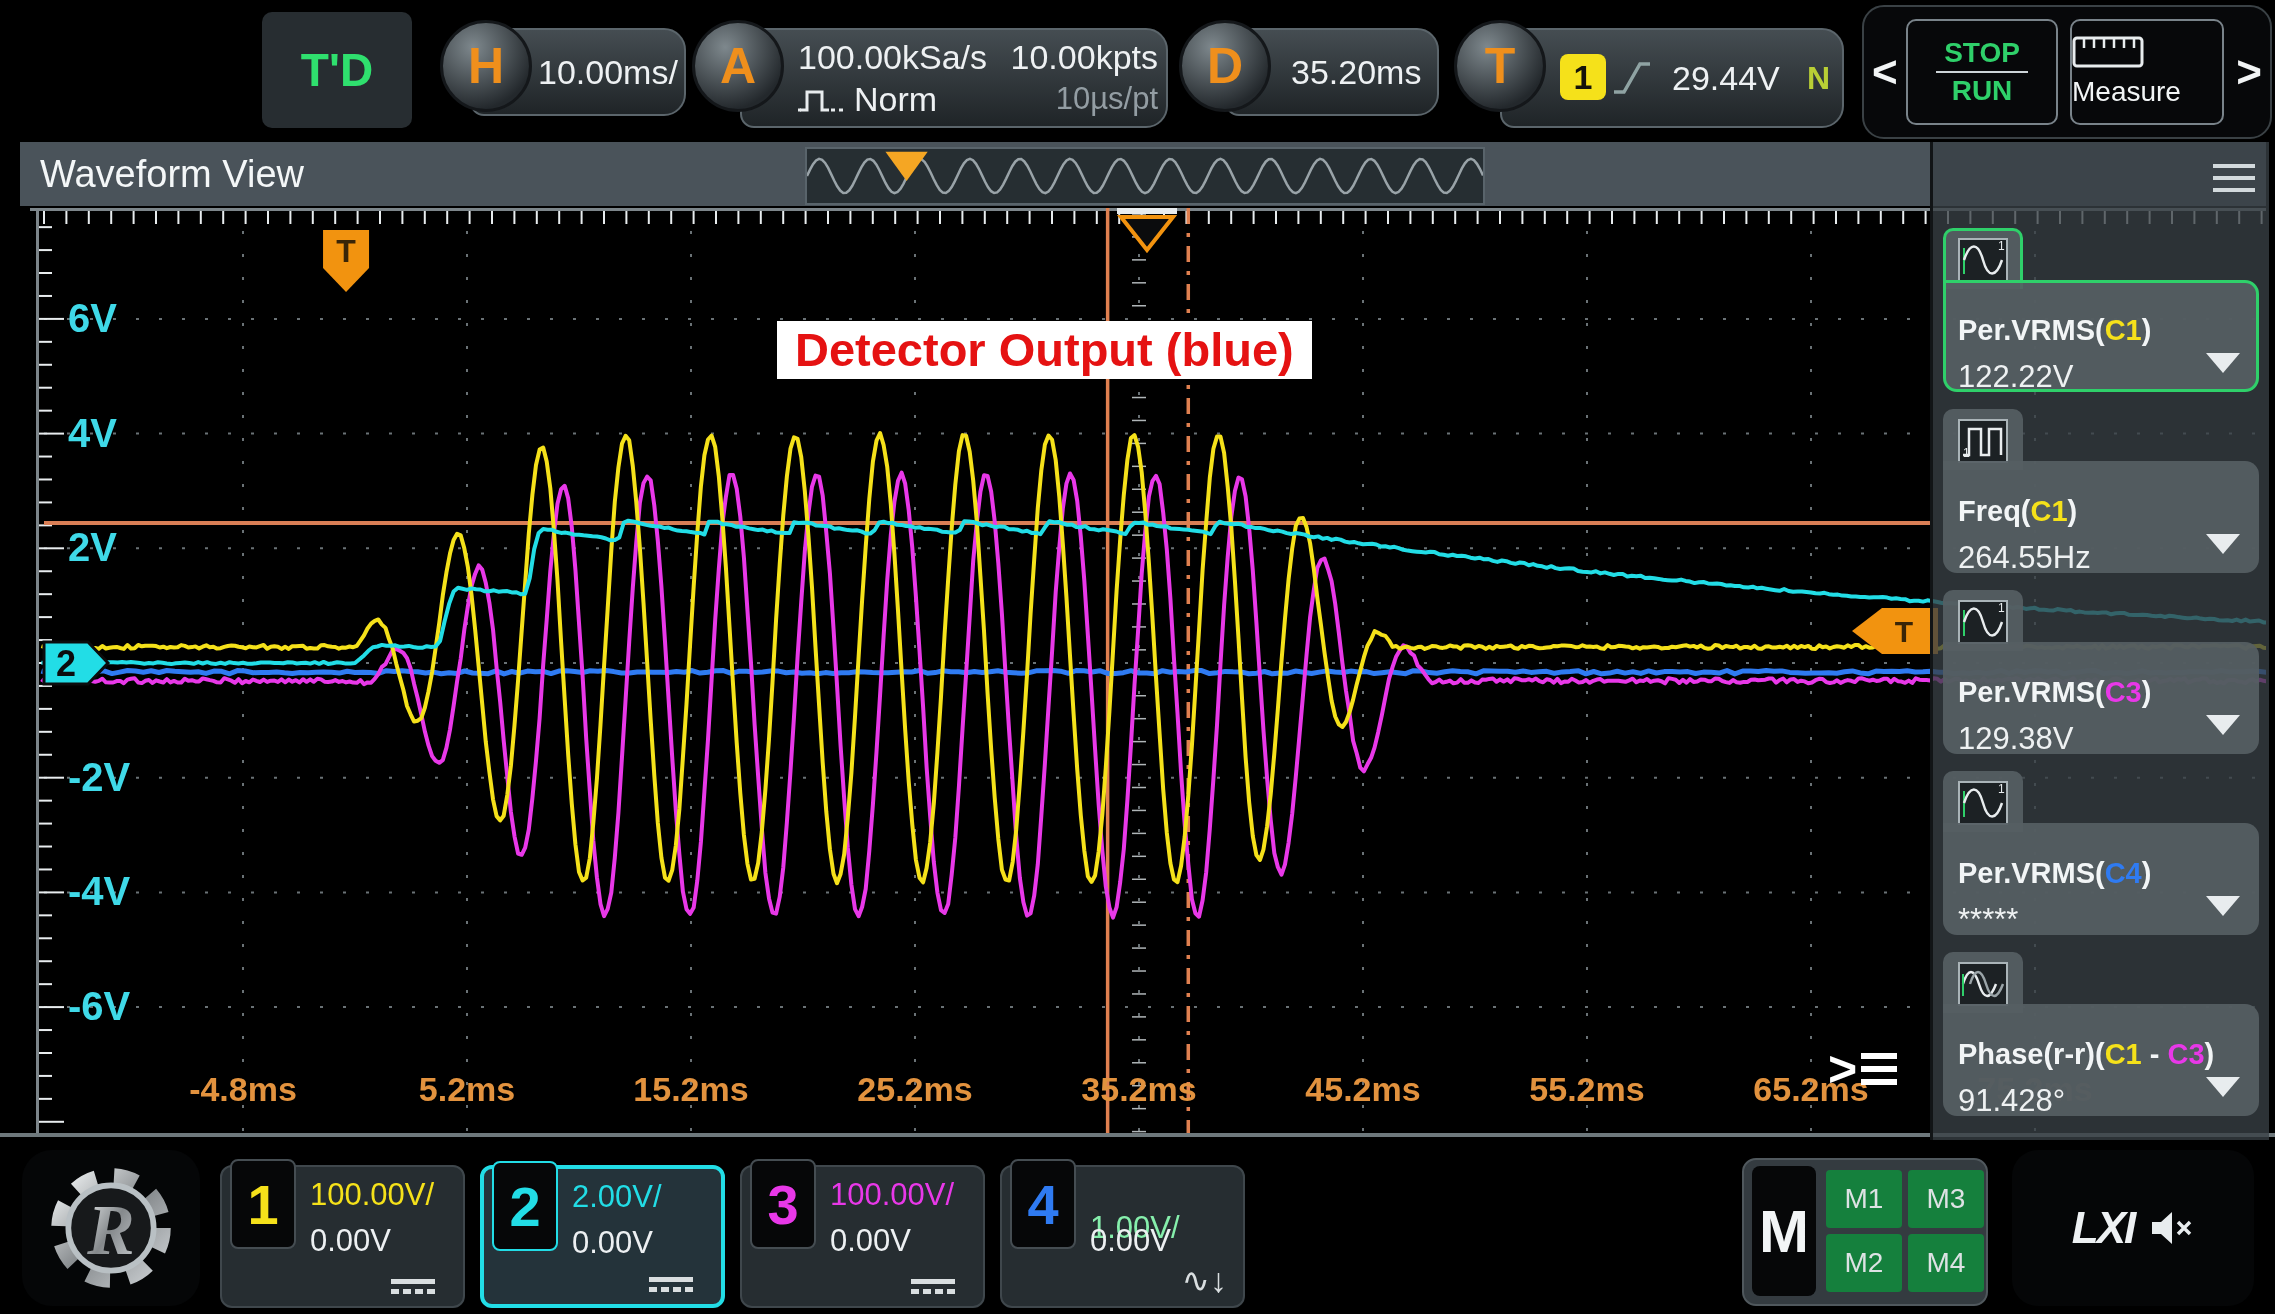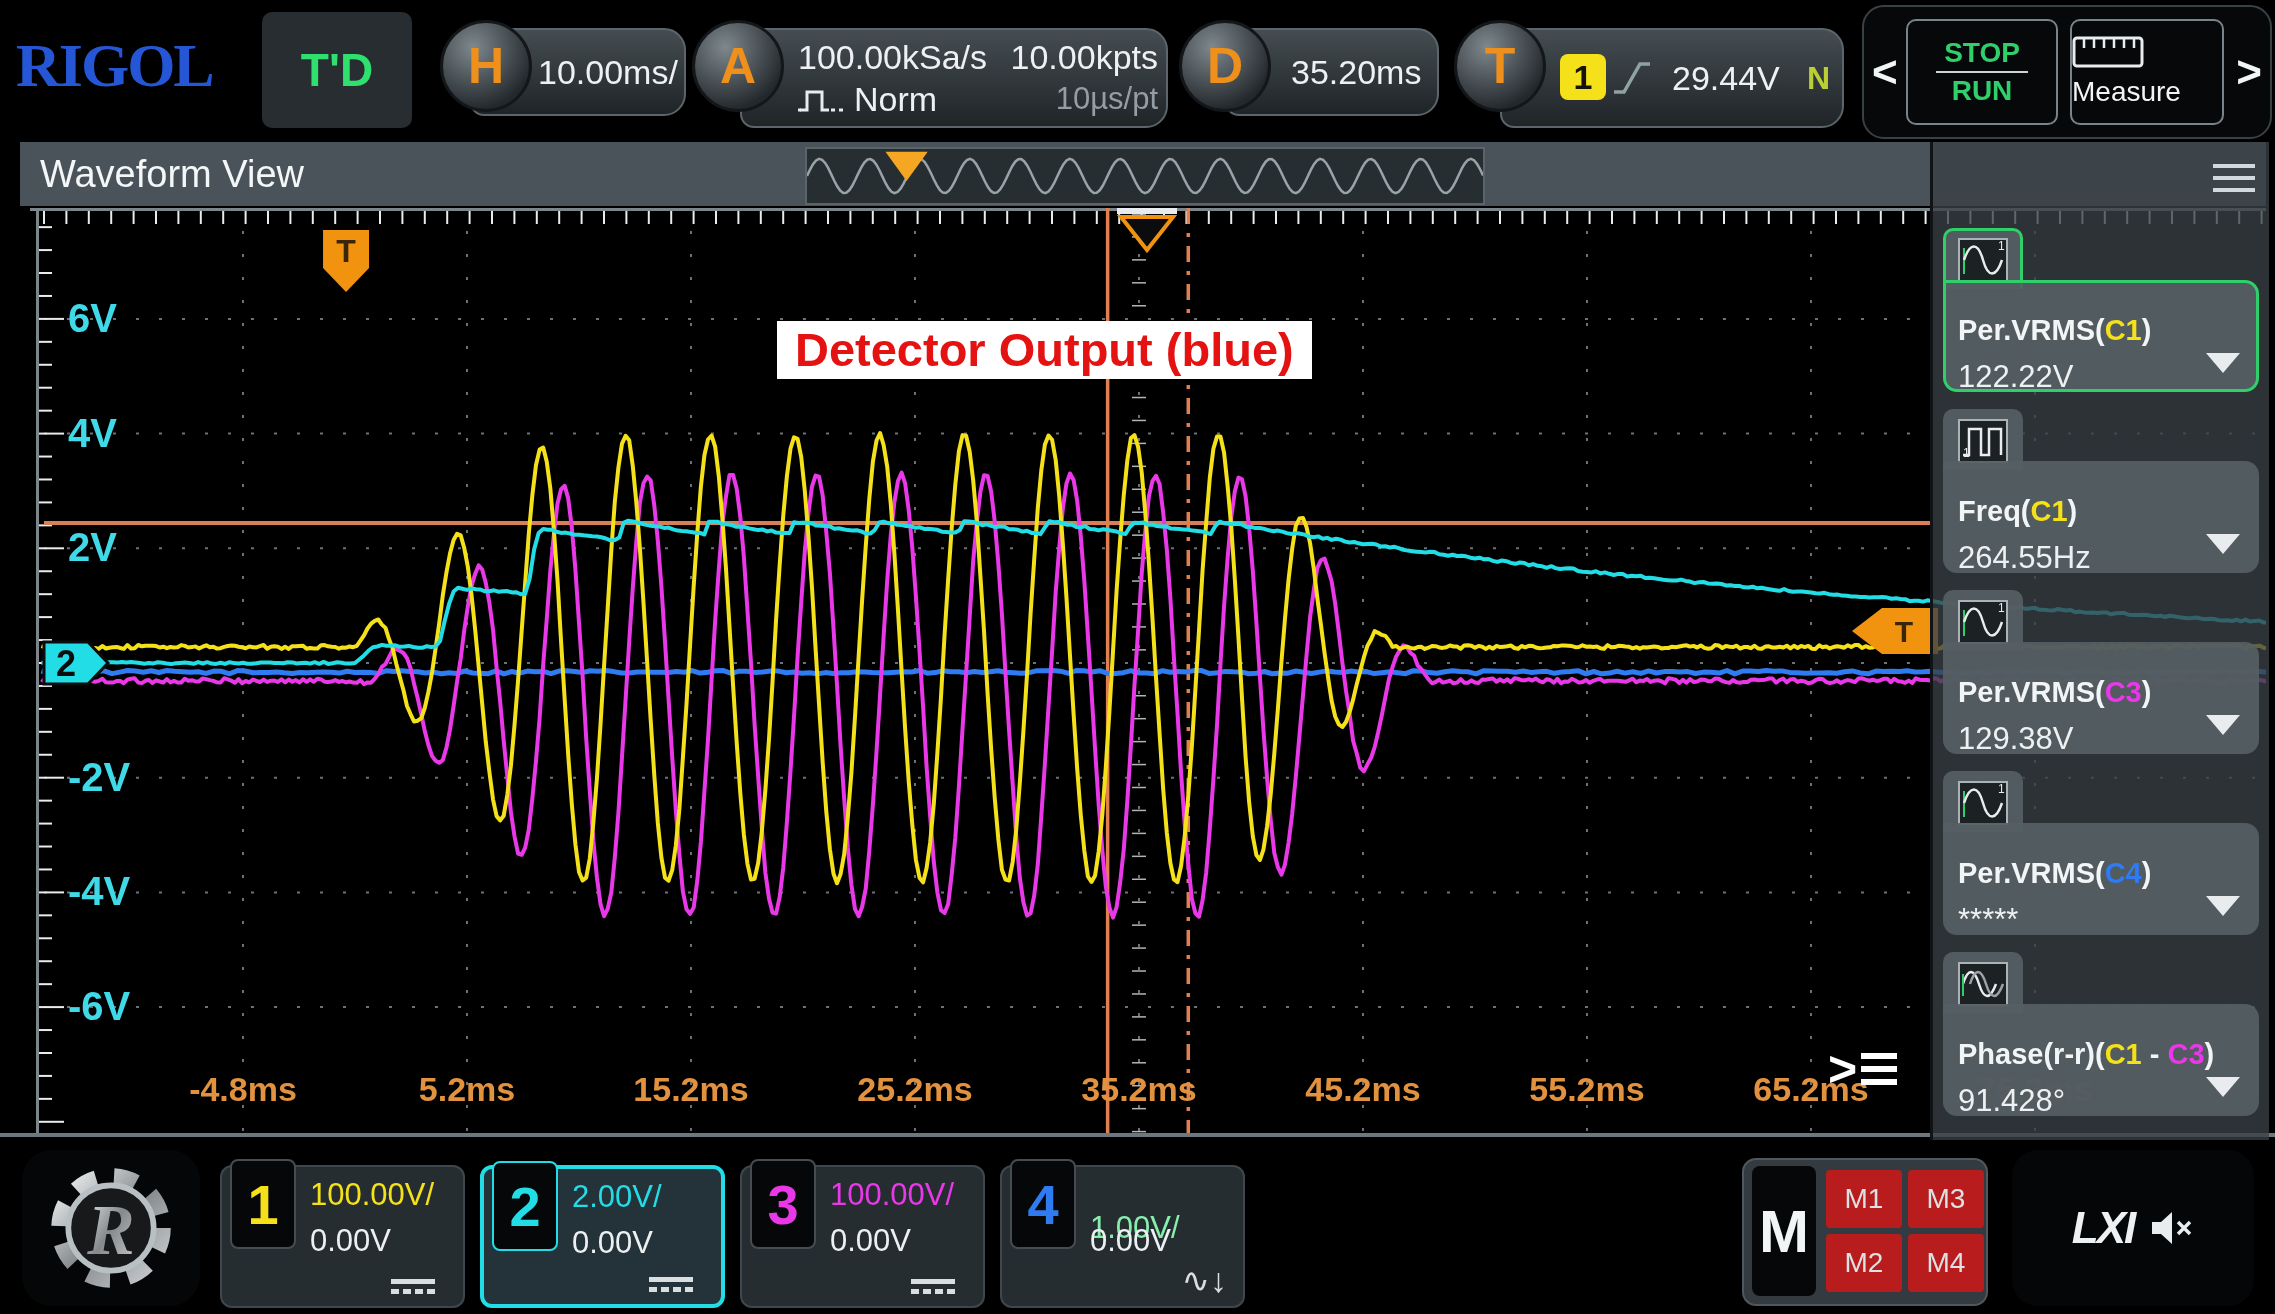--- a/index.html
+++ b/index.html
@@ -102,33 +102,32 @@
   .dc-top{width:44px;height:5px;background:#d9dee0;}
   .dc-dashes{margin-top:5px;display:flex;gap:4px;}
   .dc-dashes i{display:block;width:8px;height:5px;background:#d9dee0;}
   .ac-icon{position:absolute;right:16px;bottom:6px;font-size:34px;color:#d9dee0;}
   .m-panel{position:absolute;left:1742px;top:20px;width:246px;height:148px;background:#343b40;
            border:2px solid #50585d;border-radius:14px;box-sizing:border-box;}
   .m-tile{position:absolute;left:8px;top:6px;width:64px;height:130px;background:#060708;border-radius:8px;
           display:flex;align-items:center;justify-content:center;font-size:60px;font-weight:bold;color:#f2f5f6;}
   .m-grid{position:absolute;left:82px;top:10px;display:grid;grid-template-columns:76px 76px;
           grid-template-rows:58px 58px;gap:6px;}
-  .m-btn{background:#b91c1c;color:#dde2e4;border-radius:4px;display:flex;align-items:center;
+  .m-btn{background:#15803d;color:#dde2e4;border-radius:4px;display:flex;align-items:center;
          justify-content:center;font-size:28px;}
   .lxi-tile{position:absolute;left:2012px;top:12px;width:242px;height:156px;background:#050607;
             border-radius:26px;display:flex;align-items:center;justify-content:center;gap:14px;}
   .lxi-txt{font-size:44px;font-weight:bold;font-style:italic;color:#eef1f3;letter-spacing:-2px;}
 </style>
 </head>
 <body>
 
 <div class="screen">
 
   <div class="topbar">
-    <div class="brand">RIGOL</div>
     <div class="trigd">T'D</div>
 
     <div class="knob-group g-h">
       <div class="kbox">
           <div class="one-line" style="left:66px">10.00ms/</div>
         </div>
       <div class="kcircle">H</div>
     </div>
 
     <div class="knob-group g-a">

